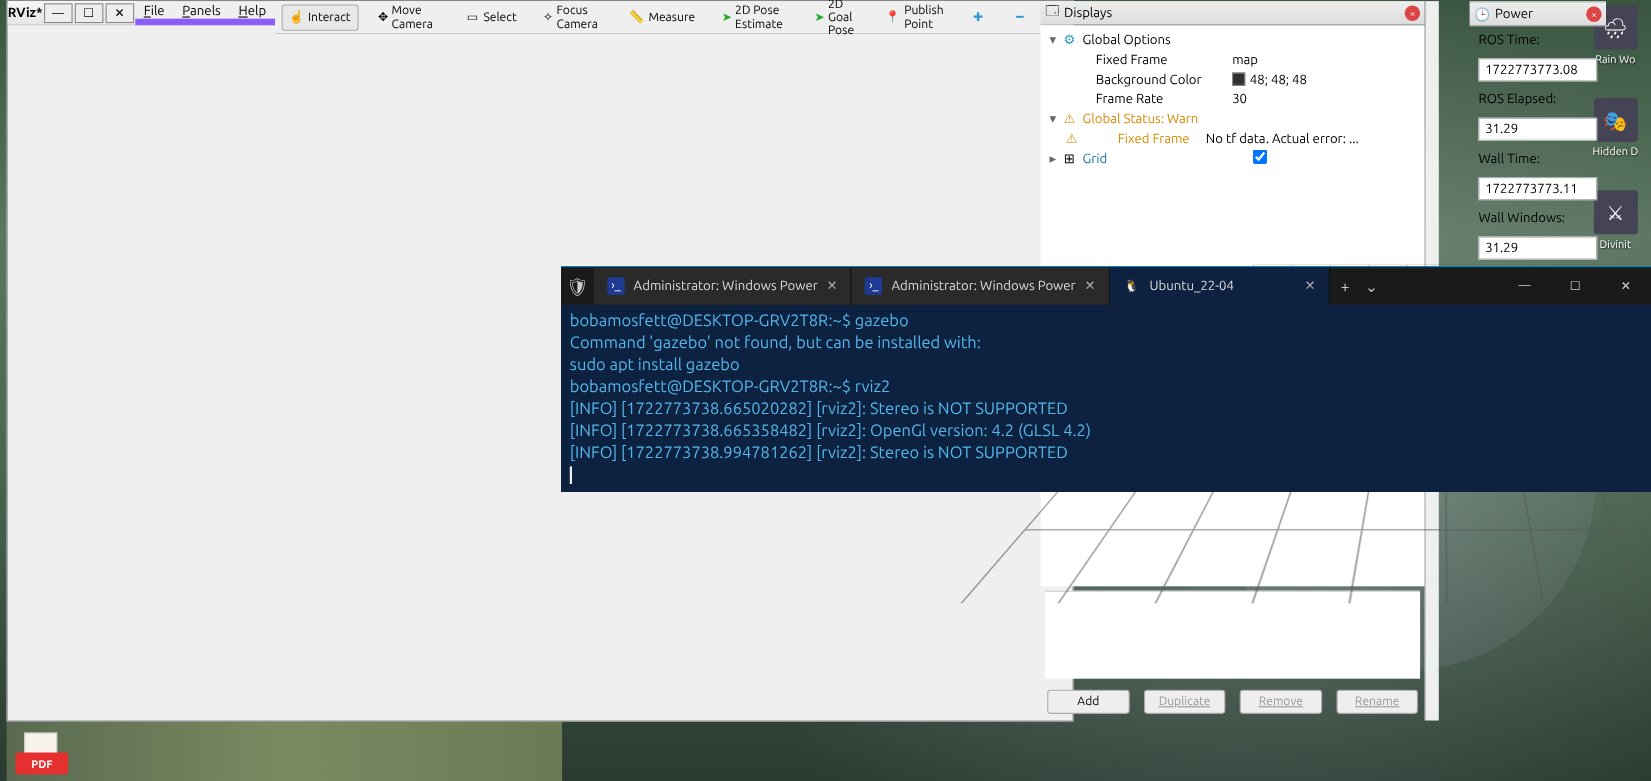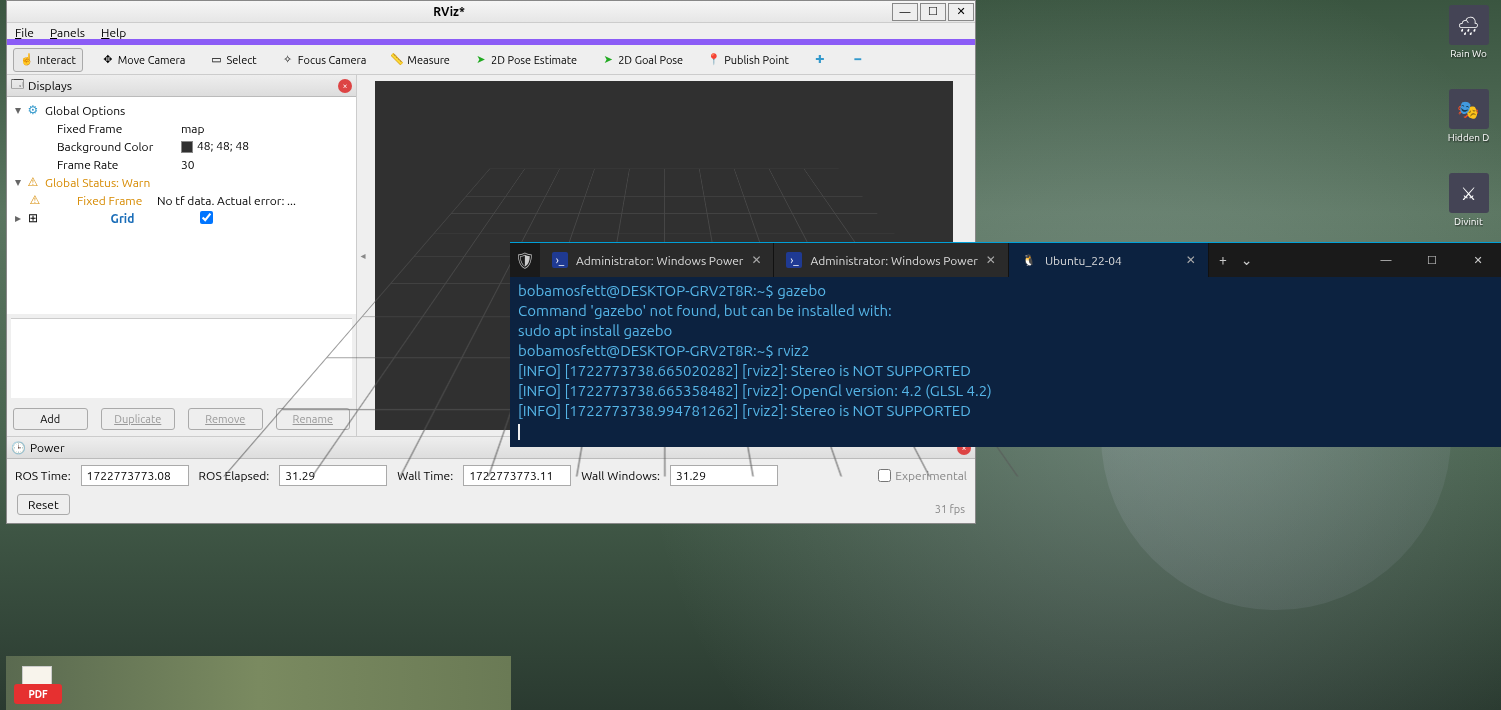--- a/index.html
+++ b/index.html
@@ -12,21 +12,21 @@
 
 .desktop-icons-right { position: absolute; right: 5px; top: 5px; display: flex; flex-direction: column; gap: 30px; z-index: 1; }
 .desktop-icon { display: flex; flex-direction: column; align-items: center; width: 55px; cursor: pointer; }
 .desktop-icon .icon-img { width: 40px; height: 40px; background: #445; border-radius: 3px; display: flex; align-items: center; justify-content: center; color: #fff; font-size: 18px; }
 .desktop-icon .icon-label { color: #fff; font-size: 10px; text-align: center; margin-top: 3px; text-shadow: 1px 1px 2px rgba(0,0,0,0.8); white-space: nowrap; overflow: hidden; max-width: 55px; }
 
 
 .deathstar { position: absolute; right: 50px; bottom: 100px; width: 350px; height: 350px; border-radius: 50%; background: radial-gradient(circle at 35% 35%, rgba(180,190,200,0.25), rgba(120,130,140,0.12)); z-index: 0; }
 
 
-.rviz-window { position: absolute; left: 6px; top: 0; width: 970px; height: 524px; background: #efefef; border: 1px solid #888; z-index: 5; display: flex; flex-direction: column; }
+.rviz-window { position: absolute; left: 6px; top: 0; width: 970px; height: 656px; background: #efefef; border: 1px solid #888; z-index: 5; display: flex; flex-direction: row; }
 .titlebar { height: 22px; background: linear-gradient(to bottom, #f6f6f6, #e6e6e6); display: flex; align-items: center; border-bottom: 1px solid #ccc; }
 .titlebar .title { flex: 1; text-align: center; font-size: 12px; font-weight: bold; }
 .titlebar .win-controls { display: flex; }
 .titlebar .win-btn { width: 26px; height: 18px; border: 1px solid #888; margin: 0 1px; display: flex; align-items: center; justify-content: center; font-size: 11px; cursor: pointer; background: #eee; }
 
 .menubar { height: 22px; display: flex; align-items: flex-end; padding: 0 8px; gap: 16px; border-bottom: 6px solid #8b5cf6; }
 .menubar .menu-item { font-size: 12px; cursor: pointer; text-decoration: underline; text-decoration-color: transparent; }
 .menubar .menu-item::first-letter { text-decoration: underline; }
 
 .toolbar { height: 30px; display: flex; align-items: center; padding: 0 6px; gap: 12px; border-bottom: 1px solid #ccc; background: #efefef; }
@@ -43,21 +43,21 @@
 
 .tree-area { flex: 1; background: #fff; overflow: auto; font-size: 12px; padding: 4px 0; }
 .tree-row { display: flex; align-items: center; height: 18px; padding: 0 4px; }
 .tree-row .expander { width: 14px; text-align: center; color: #666; cursor: pointer; }
 .tree-row .row-icon { width: 16px; text-align: center; margin-right: 4px; }
 .tree-row .row-label { flex: 0 0 155px; }
 .tree-row .row-value { flex: 1; }
 .tree-row.indent1 .row-label { padding-left: 30px; flex: 0 0 155px; }
 .tree-row.indent1b .row-label { padding-left: 46px; flex: 0 0 170px; }
 .tree-row .warn { color: #d68a00; }
-.tree-row .link { color: #1a6db8; font-weight: bold; text-align: center; }
+.tree-row .link { color: #1a6db8; font-weight: normal; }
 .tree-row .colorswatch { display: inline-block; width: 12px; height: 12px; background: rgb(48,48,48); border: 1px solid #888; vertical-align: middle; margin-right: 4px; }
 .tree-row input[type=checkbox] { margin: 0; }
 
 .description-box { height: 80px; background: #fff; border-top: 1px solid #ccc; margin: 4px; }
 
 .panel-buttons { display: flex; gap: 13px; padding: 6px; }
 .panel-buttons button { flex: 1; font-size: 11px; padding: 4px 0; border: 1px solid #aaa; background: #eee; border-radius: 3px; cursor: pointer; }
 .panel-buttons button:disabled { color: #999; cursor: default; text-decoration: underline; }
 
 .viewport-area { flex: 1; display: flex; position: relative; }

